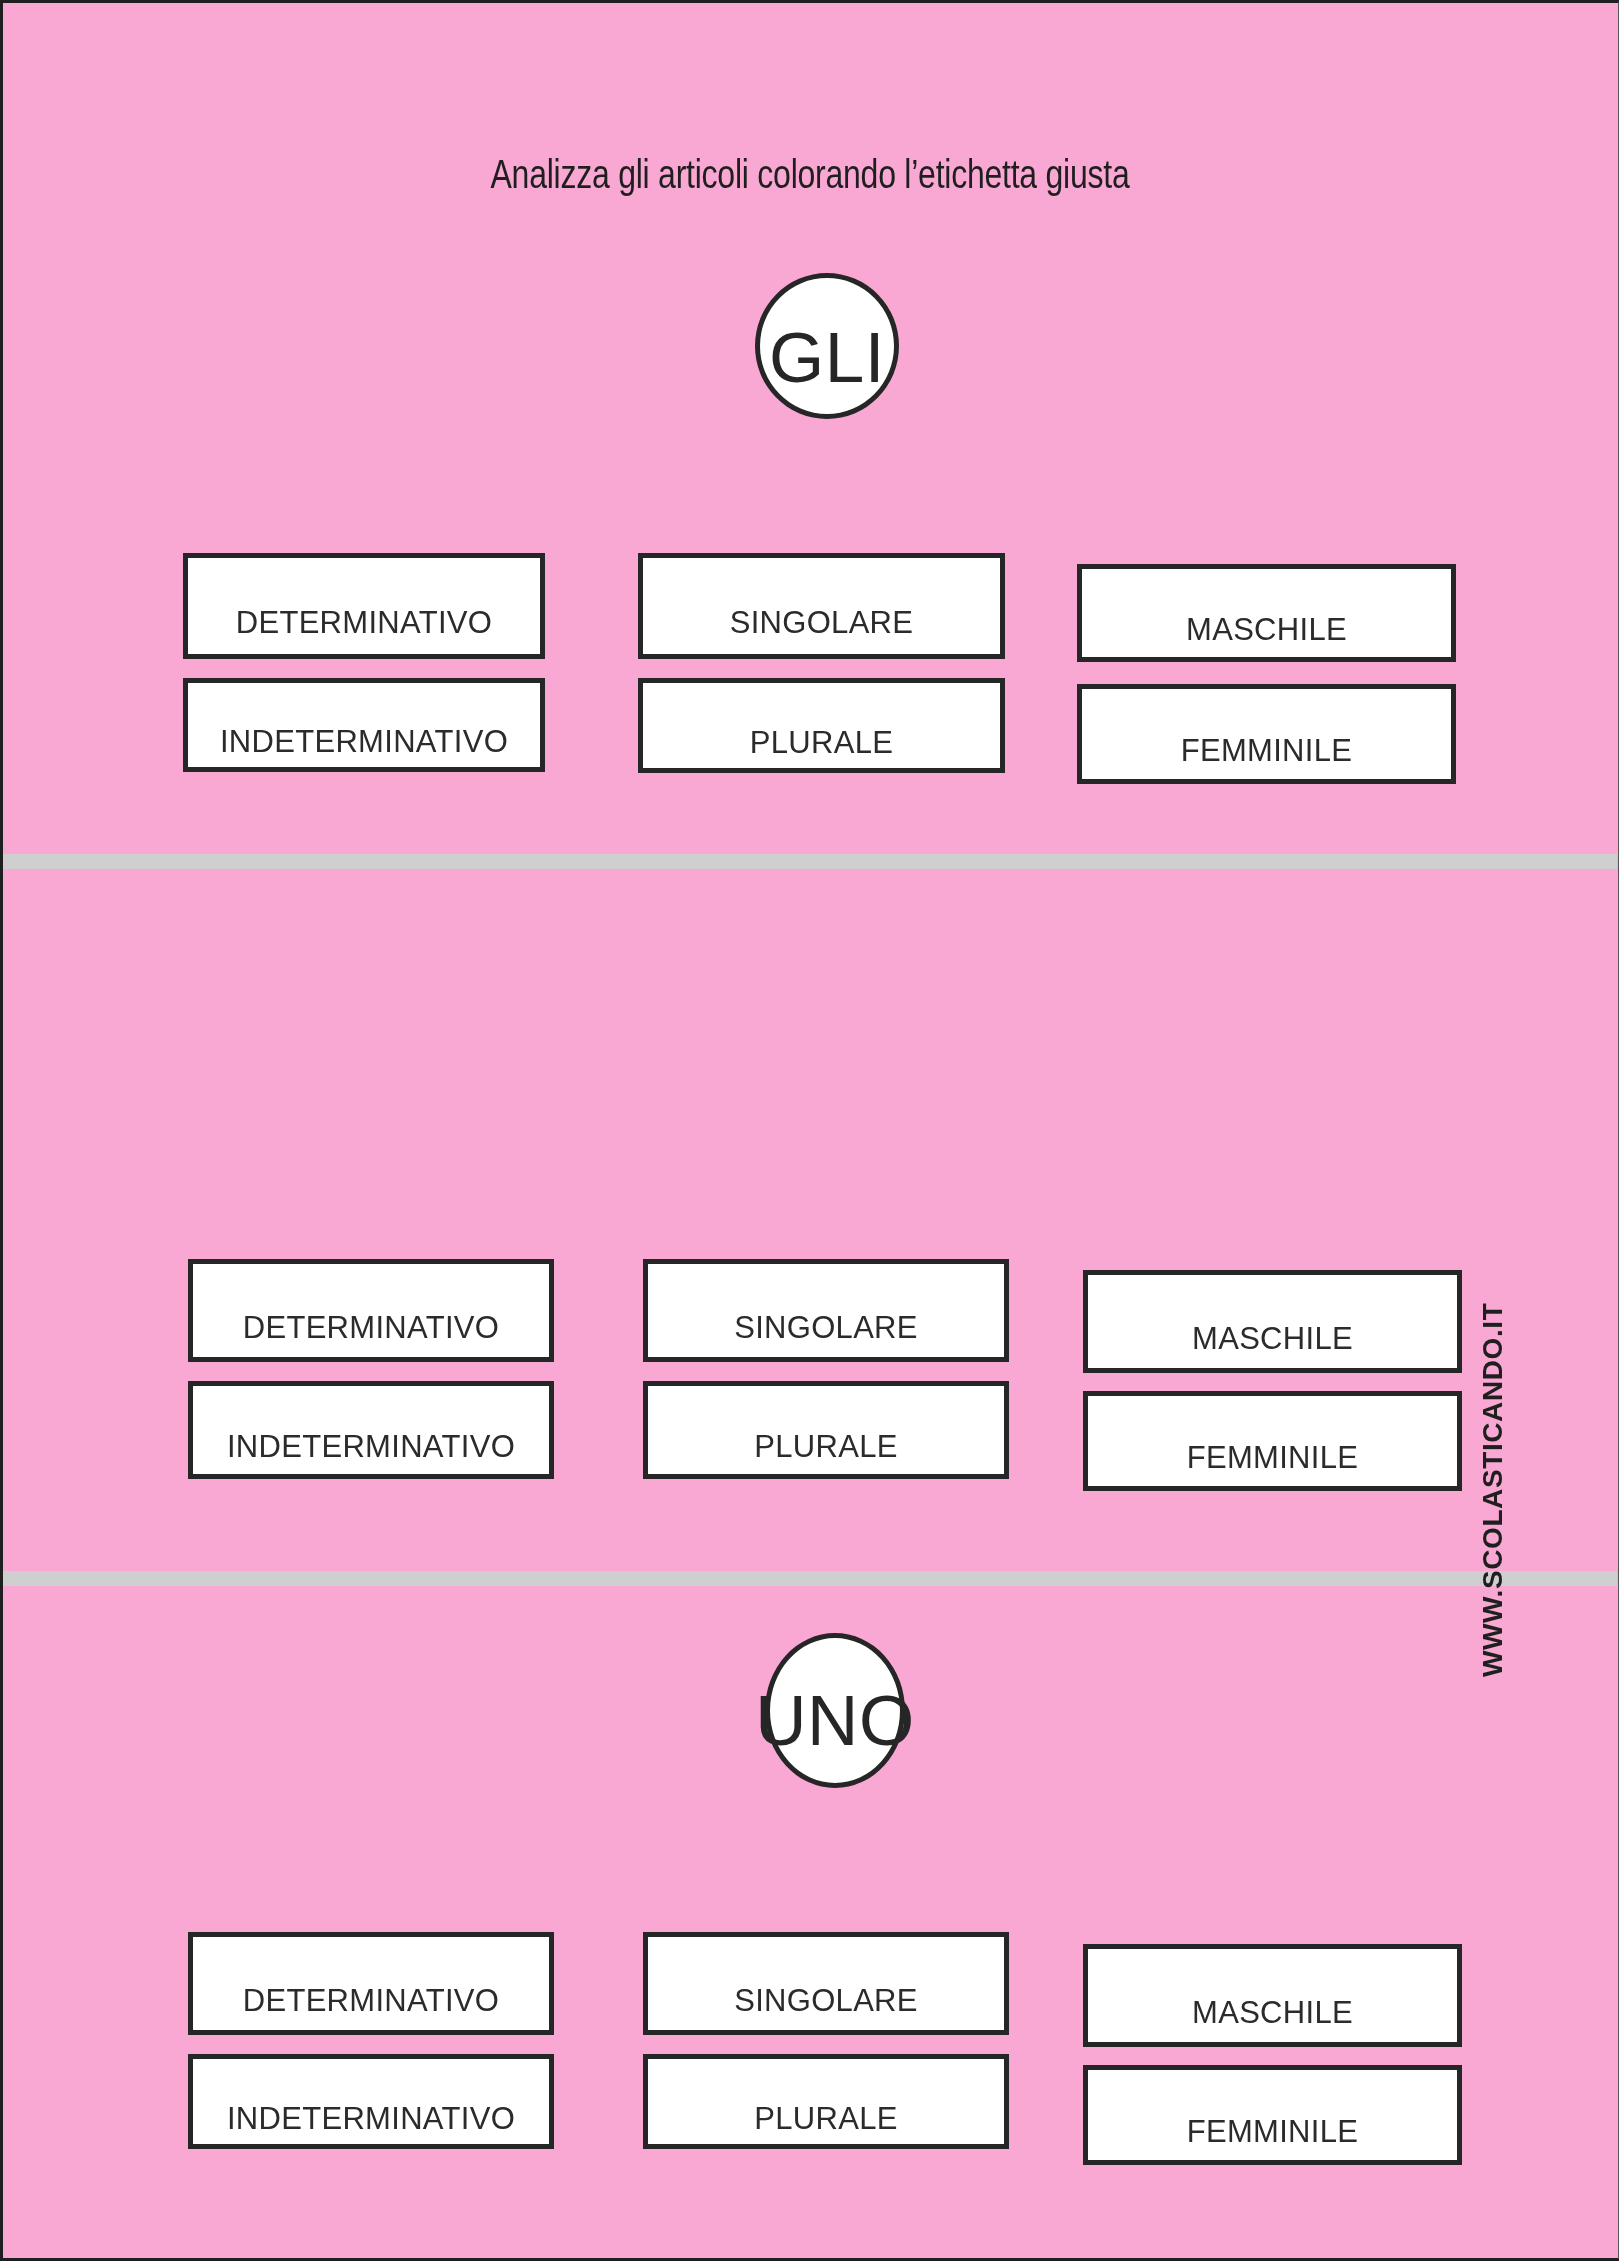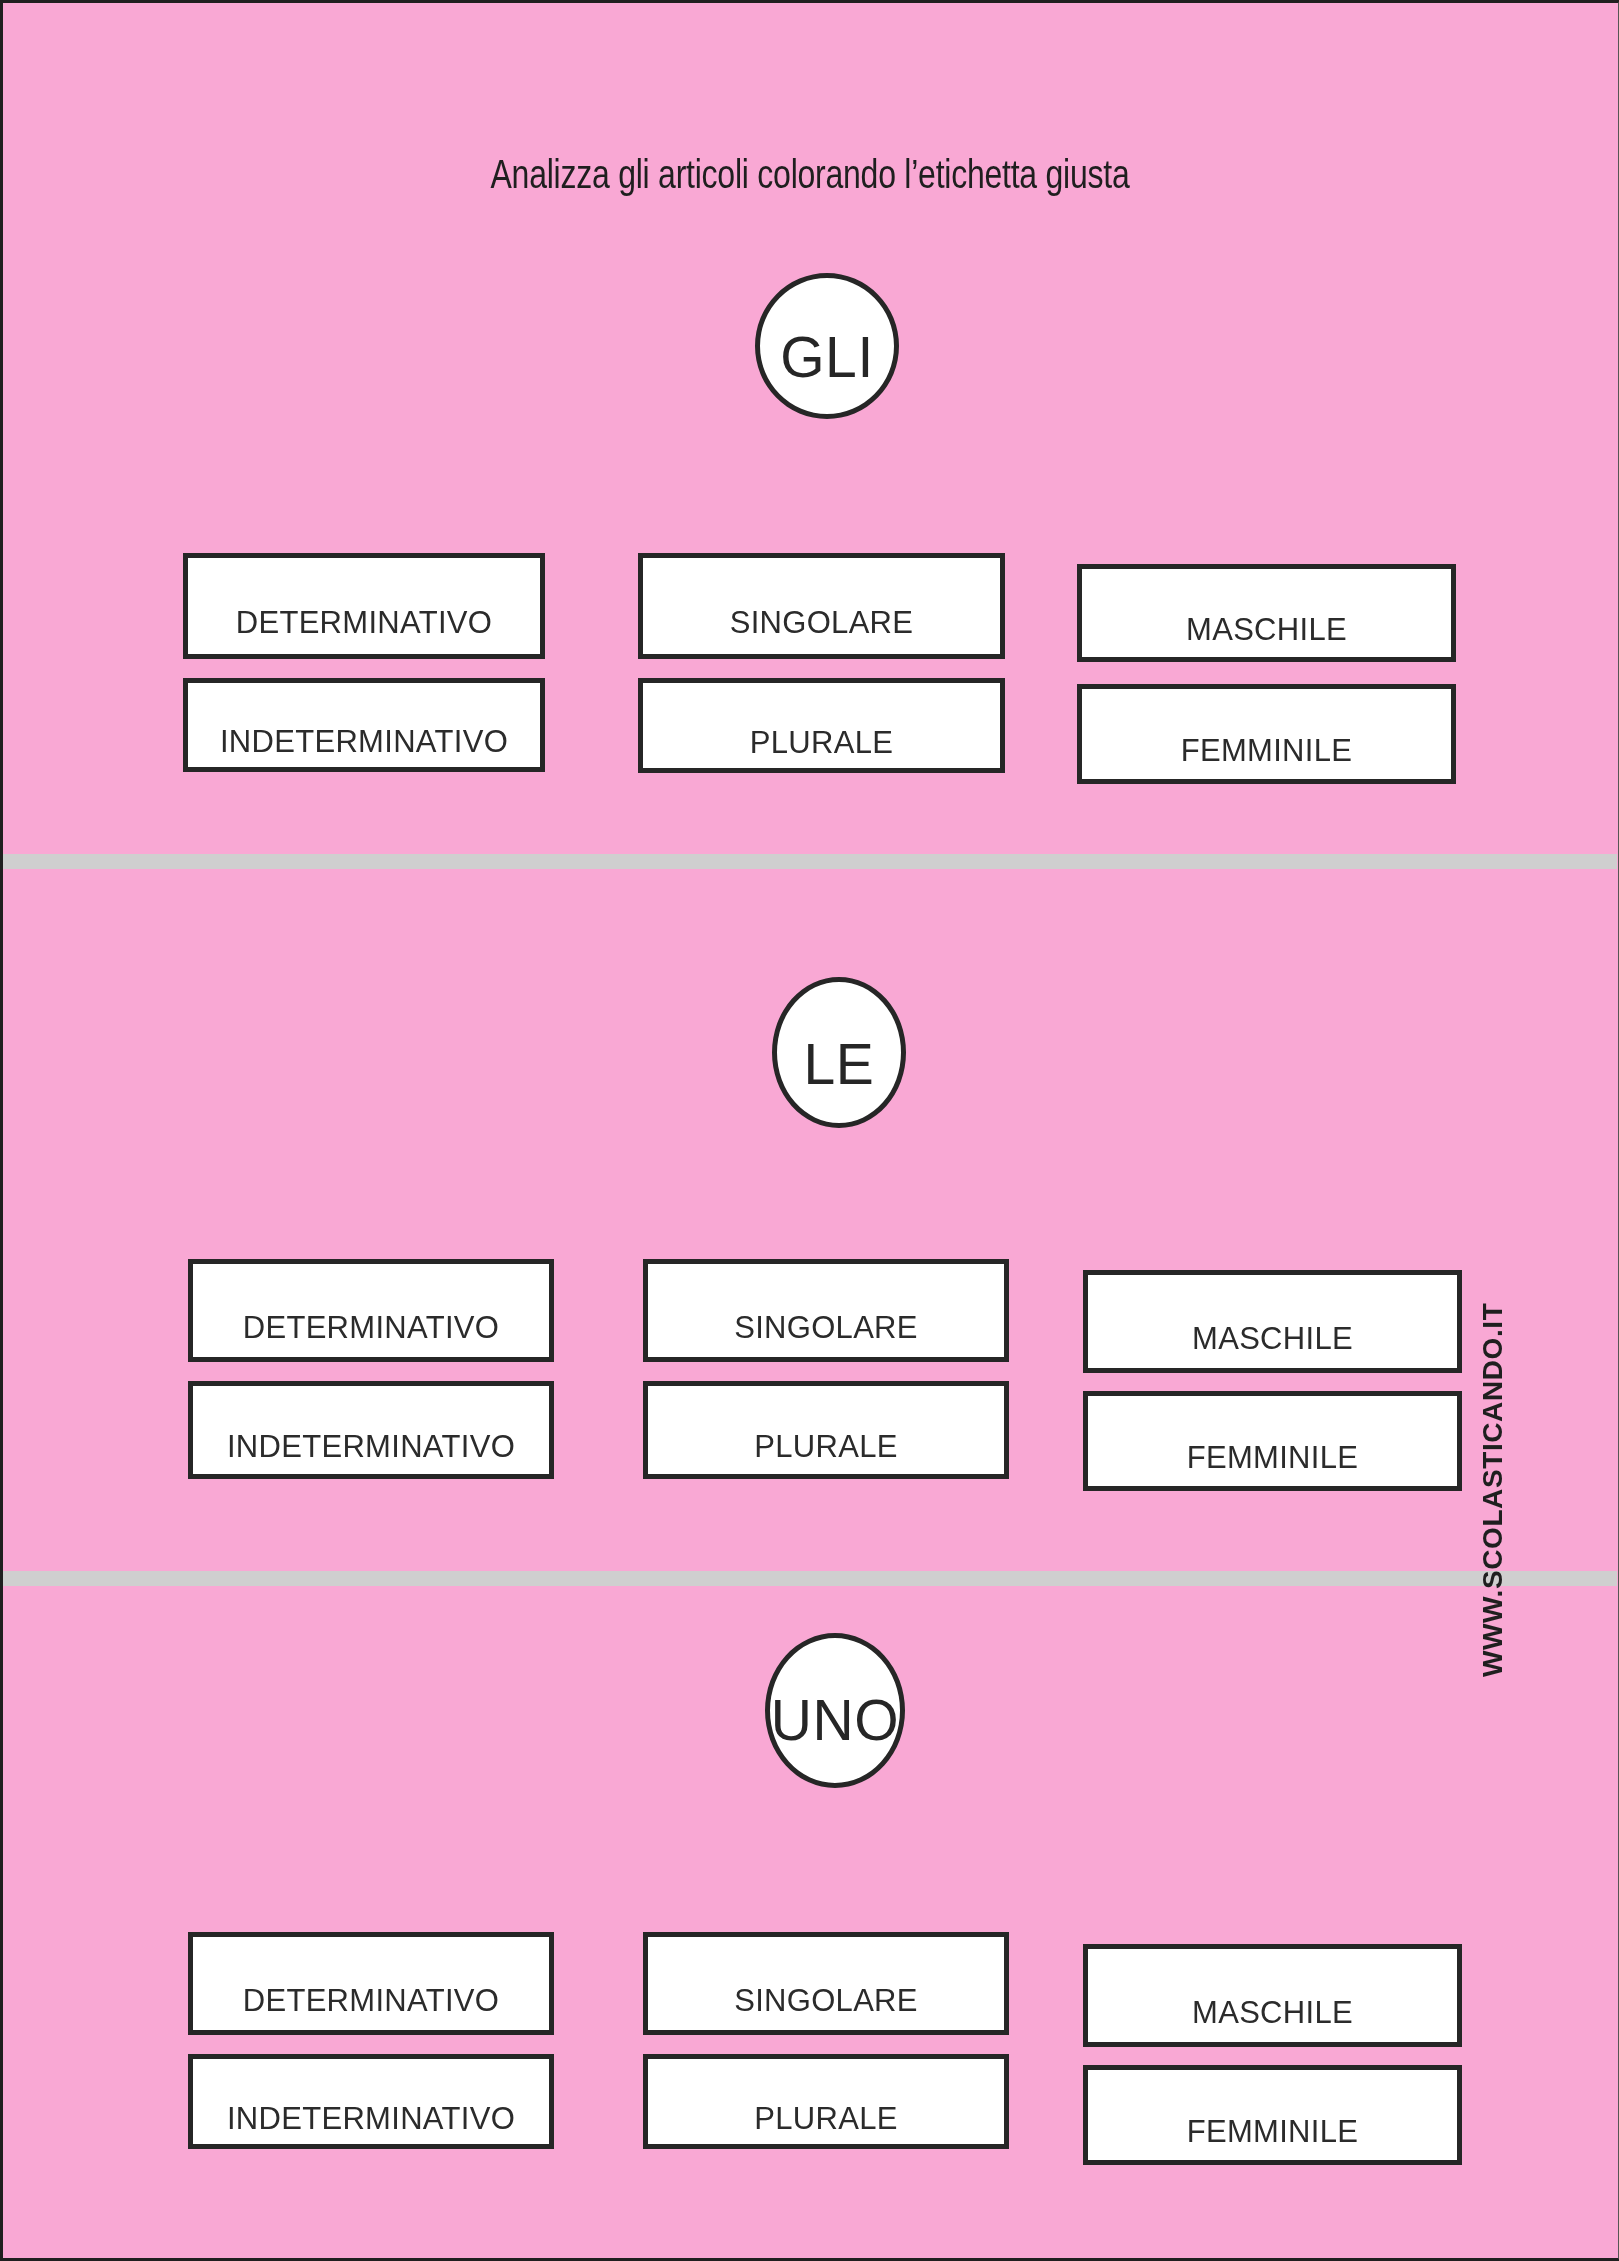--- a/index.html
+++ b/index.html
@@ -55,21 +55,21 @@
     position: absolute;
     border: 5.8px solid #262626;
     border-radius: 50%;
     background: #ffffff;
     box-sizing: border-box;
     display: flex;
     align-items: center;
     justify-content: center;
   }
   .article-bubble .article-text {
-    font-size: 57px;
+    font-size: 71px;
     color: #262626;
     letter-spacing: 0.6px;
     line-height: 1;
     white-space: nowrap;
     position: relative;
     top: 11.6px;
     text-align: right;
   }
 
   #bubble-gli {
@@ -175,23 +175,20 @@
   </div>
   <div class="label-box" id="s1-maschile">
     <span class="label-text">MASCHILE</span>
   </div>
   <div class="label-box" id="s1-femminile">
     <span class="label-text">FEMMINILE</span>
   </div>
 
   <div class="section-divider divider-1"></div>
 
-  <div class="article-bubble" id="bubble-le">
-    <span class="article-text">LE</span>
-  </div>
 
   <div class="label-box" id="s2-determinativo">
     <span class="label-text">DETERMINATIVO</span>
   </div>
   <div class="label-box" id="s2-indeterminativo">
     <span class="label-text">INDETERMINATIVO</span>
   </div>
   <div class="label-box" id="s2-singolare">
     <span class="label-text">SINGOLARE</span>
   </div>

